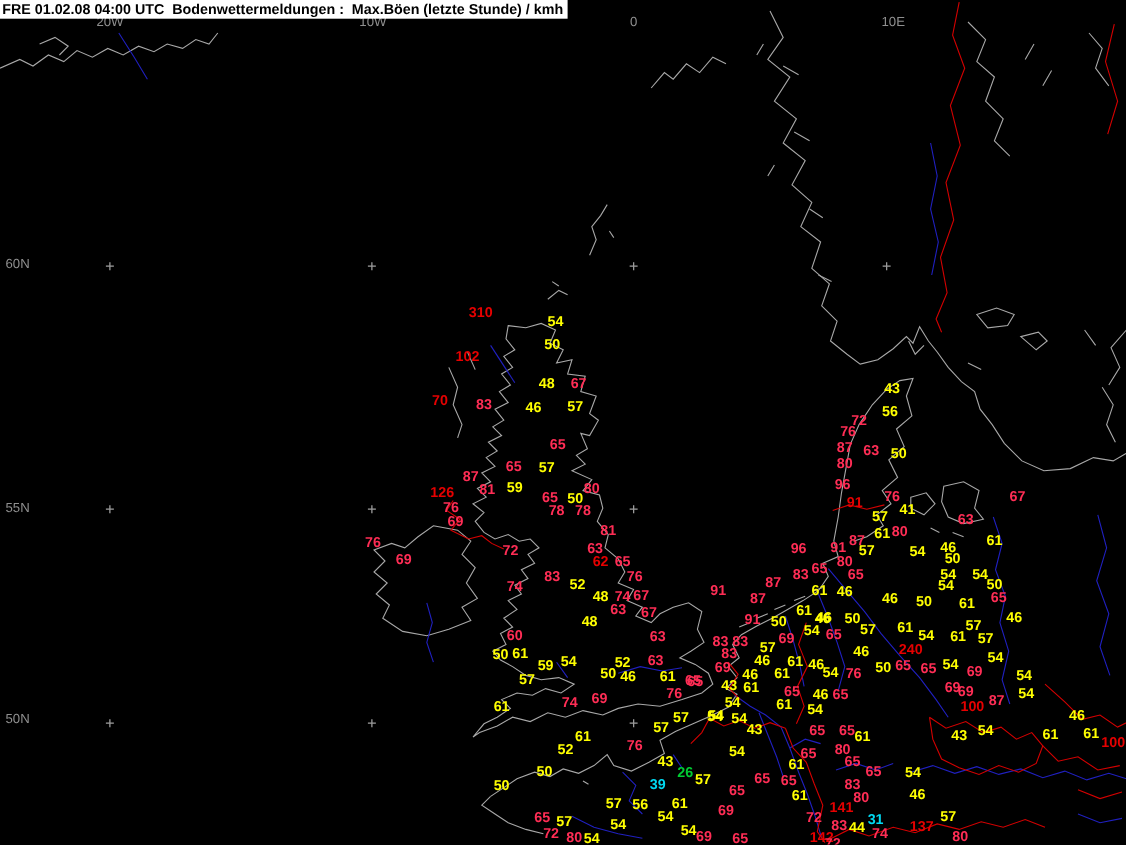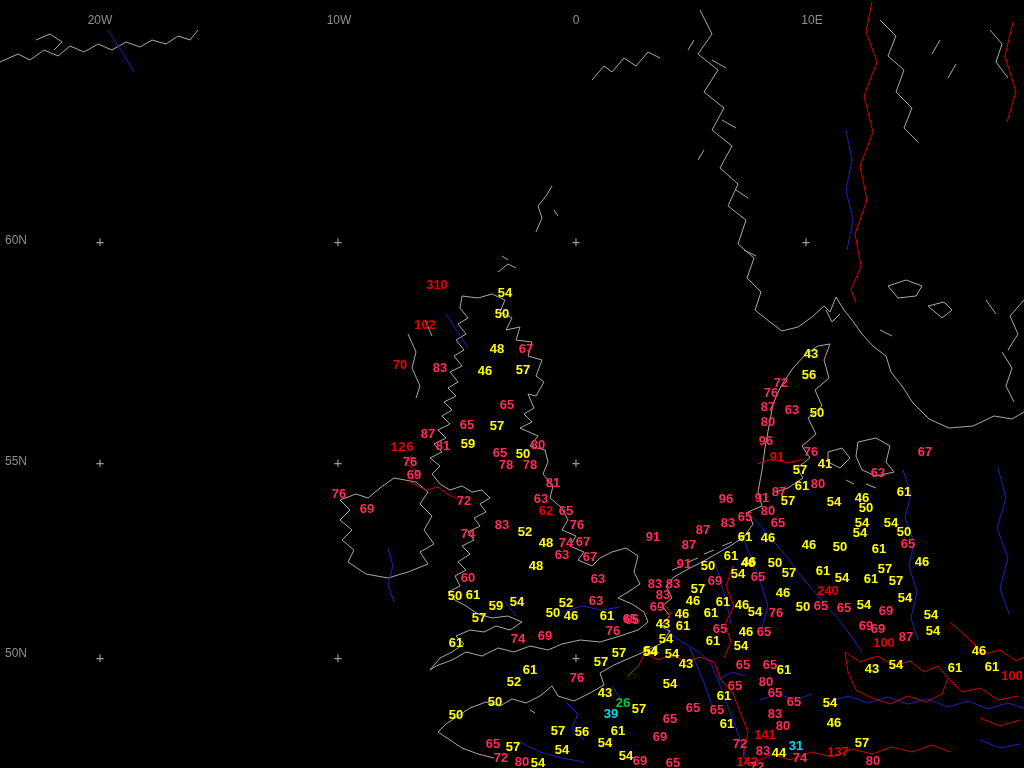--- a/index.html
+++ b/index.html
@@ -97,20 +97,21 @@
       <path d="M645,653 L638,666 628,676"></path>
       <path d="M714,662 L721,680 733,693 740,712 748,732 743,756 750,766"></path>
       <path d="M756,762 L772,754 790,760 812,752 832,757 852,749 872,754 892,747 912,752 932,745 950,752"></path>
       <path d="M845,652 L860,662 878,656 894,666 910,661 924,672 938,666 948,678 942,694 926,702 908,696 890,704 872,698 856,690 848,672 845,652"></path>
       <path d="M950,622 L968,638 984,654 1000,650 1016,661 1024,657"></path>
       <path d="M948,678 L962,692 980,688 998,700 1018,696"></path>
       <path d="M980,718 L1000,726 1020,720"></path>
     </g>
   </svg>
 
+  <div class="titlebar">FRE 01.02.08 04:00 UTC  Bodenwettermeldungen :  Max.Böen (letzte Stunde) / kmh</div>
 
   <div id="gridlabels">
       <span class="lonlab" style="left: 100px; top: 20px; color: rgb(143, 143, 143);">20W</span>
       <span class="lonlab" style="left: 339px; top: 20px; color: rgb(143, 143, 143);">10W</span>
       <span class="lonlab" style="left: 576px; top: 20px; color: rgb(143, 143, 143);">0</span>
       <span class="lonlab" style="left: 812px; top: 20px; color: rgb(143, 143, 143);">10E</span>
       <span class="latlab" style="left: 16px; top: 240px; color: rgb(143, 143, 143);">60N</span>
       <span class="latlab" style="left: 16px; top: 461px; color: rgb(143, 143, 143);">55N</span>
       <span class="latlab" style="left: 16px; top: 653px; color: rgb(143, 143, 143);">50N</span>
       <span class="cross" style="left: 100px; top: 242px;">+</span>
@@ -134,21 +135,21 @@
       <span class="station" style="left: 497px; top: 348px; color: rgb(255, 255, 0);">48</span>
       <span class="station" style="left: 526px; top: 348px; color: rgb(255, 45, 85);">67</span>
       <span class="station" style="left: 485px; top: 370px; color: rgb(255, 255, 0);">46</span>
       <span class="station" style="left: 523px; top: 369px; color: rgb(255, 255, 0);">57</span>
       <span class="station" style="left: 507px; top: 404px; color: rgb(255, 45, 85);">65</span>
       <span class="station" style="left: 497px; top: 425px; color: rgb(255, 255, 0);">57</span>
       <span class="station" style="left: 467px; top: 424px; color: rgb(255, 45, 85);">65</span>
       <span class="station" style="left: 428px; top: 433px; color: rgb(255, 45, 85);">87</span>
       <span class="station" style="left: 443px; top: 445px; color: rgb(255, 45, 85);">81</span>
       <span class="station" style="left: 468px; top: 443px; color: rgb(255, 255, 0);">59</span>
-      <span class="station" style="left: 402px; top: 447px; color: rgb(230, 0, 0); font-family: Liberation Mono, monospace;">126</span>
+      <span class="station" style="left: 402px; top: 447px; color: rgb(230, 0, 0);">126</span>
       <span class="station" style="left: 410px; top: 461px; color: rgb(255, 45, 85);">76</span>
       <span class="station" style="left: 414px; top: 474px; color: rgb(255, 45, 85);">69</span>
       <span class="station" style="left: 500px; top: 452px; color: rgb(255, 45, 85);">65</span>
       <span class="station" style="left: 523px; top: 453px; color: rgb(255, 255, 0);">50</span>
       <span class="station" style="left: 538px; top: 444px; color: rgb(255, 45, 85);">80</span>
       <span class="station" style="left: 506px; top: 464px; color: rgb(255, 45, 85);">78</span>
       <span class="station" style="left: 530px; top: 464px; color: rgb(255, 45, 85);">78</span>
       <span class="station" style="left: 339px; top: 493px; color: rgb(255, 45, 85);">76</span>
       <span class="station" style="left: 367px; top: 508px; color: rgb(255, 45, 85);">69</span>
       <span class="station" style="left: 553px; top: 482px; color: rgb(255, 45, 85);">81</span>
@@ -186,21 +187,21 @@
       <span class="station" style="left: 619px; top: 652px; color: rgb(255, 255, 0);">57</span>
       <span class="station" style="left: 530px; top: 669px; color: rgb(255, 255, 0);">61</span>
       <span class="station" style="left: 514px; top: 681px; color: rgb(255, 255, 0);">52</span>
       <span class="station" style="left: 577px; top: 677px; color: rgb(255, 45, 85);">76</span>
       <span class="station" style="left: 601px; top: 661px; color: rgb(255, 255, 0);">57</span>
       <span class="station" style="left: 650px; top: 651px; color: rgb(255, 255, 0);">54</span>
       <span class="station" style="left: 495px; top: 701px; color: rgb(255, 255, 0);">50</span>
       <span class="station" style="left: 456px; top: 714px; color: rgb(255, 255, 0);">50</span>
       <span class="station" style="left: 605px; top: 692px; color: rgb(255, 255, 0);">43</span>
       <span class="station" style="left: 623px; top: 702px; color: rgb(0, 204, 51);">26</span>
-      <span class="station" style="left: 611px; top: 713px; color: rgb(0, 217, 242);">39</span>
+      <span class="station" style="left: 598px; top: 713px; color: rgb(0, 217, 242);">39</span>
       <span class="station" style="left: 639px; top: 708px; color: rgb(255, 255, 0);">57</span>
       <span class="station" style="left: 558px; top: 730px; color: rgb(255, 255, 0);">57</span>
       <span class="station" style="left: 582px; top: 731px; color: rgb(255, 255, 0);">56</span>
       <span class="station" style="left: 618px; top: 730px; color: rgb(255, 255, 0);">61</span>
       <span class="station" style="left: 605px; top: 742px; color: rgb(255, 255, 0);">54</span>
       <span class="station" style="left: 493px; top: 743px; color: rgb(255, 45, 85);">65</span>
       <span class="station" style="left: 513px; top: 746px; color: rgb(255, 255, 0);">57</span>
       <span class="station" style="left: 501px; top: 757px; color: rgb(255, 45, 85);">72</span>
       <span class="station" style="left: 522px; top: 761px; color: rgb(255, 45, 85);">80</span>
       <span class="station" style="left: 538px; top: 762px; color: rgb(255, 255, 0);">54</span>

